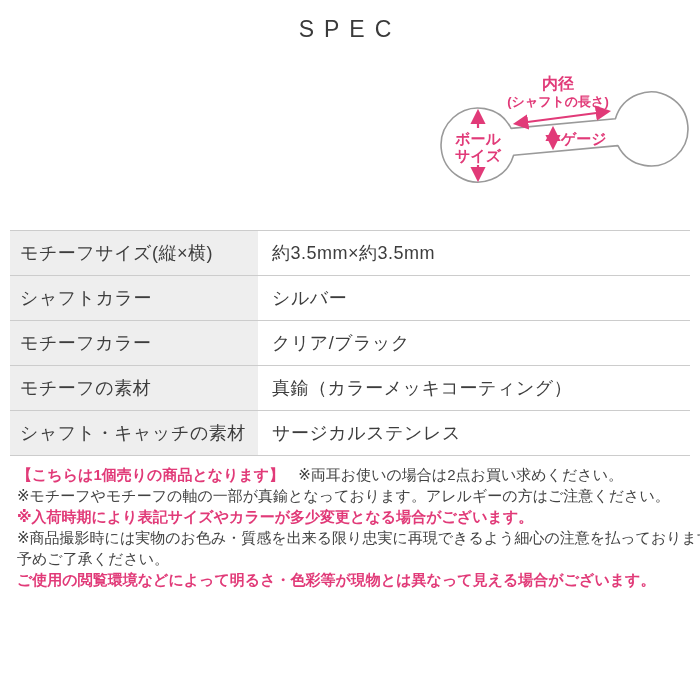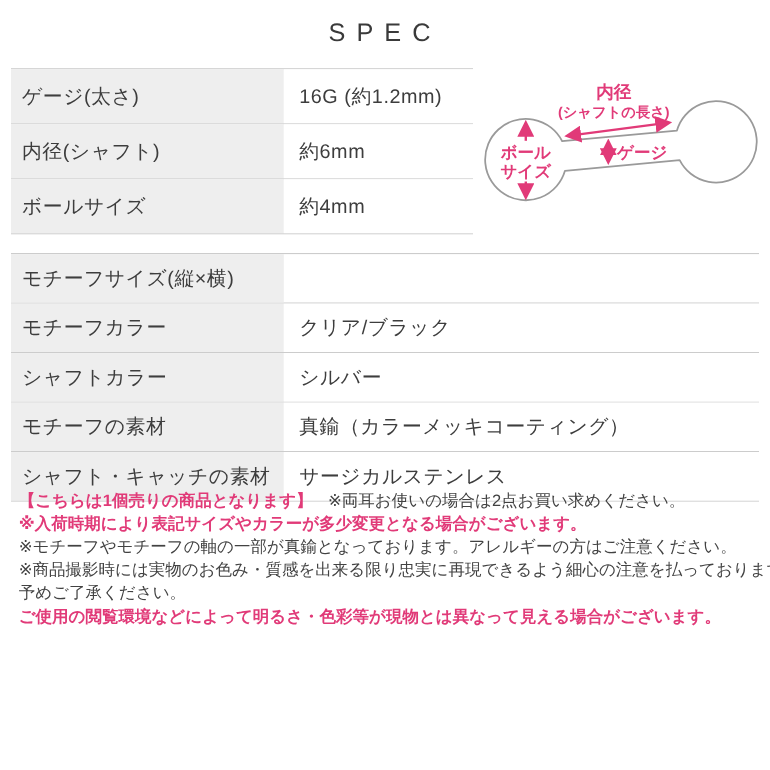--- a/index.html
+++ b/index.html
@@ -31,49 +31,35 @@
     flex:1;display:flex;align-items:center;padding-left:14px;box-sizing:border-box;
     font-size:18px;color:#3d3d3d;letter-spacing:0.5px;white-space:nowrap;background:#ffffff;
   }
 
   .diagram{position:absolute;left:430px;top:60px;}
   .diagram text{
     font-family:"Liberation Sans","DejaVu Sans",sans-serif;
     font-weight:bold;fill:#e13a78;
   }
 
-  .notes{position:absolute;left:17px;top:445px;width:676px;}
+  .notes{position:absolute;left:17px;top:464px;width:676px;}
   .note-line{
     height:21px;line-height:21px;font-size:15px;white-space:nowrap;
     color:#424242;font-weight:500;
   }
   .pink{color:#e13a78;font-weight:bold;}
   .note-gap{display:inline-block;width:14px;}
 </style>
 </head>
 <body>
 
 <div class="page">
 
   <div class="spec-title">SPEC</div>
 
-  <div class="spec-table table1">
-    <div class="trow">
-      <div class="tlabel">ゲージ(太さ)</div>
-      <div class="tvalue">16G (約1.2mm)</div>
-    </div>
-    <div class="trow">
-      <div class="tlabel">内径(シャフト)</div>
-      <div class="tvalue">約6mm</div>
-    </div>
-    <div class="trow">
-      <div class="tlabel">ボールサイズ</div>
-      <div class="tvalue">約4mm</div>
-    </div>
-  </div>
 
   <svg class="diagram" width="270" height="150" viewBox="0 0 270 150" xmlns="http://www.w3.org/2000/svg">
     <defs>
       <marker id="ah" viewBox="0 0 10 10" refX="8" refY="5" markerWidth="7" markerHeight="7" orient="auto-start-reverse">
         <path d="M0,0 L10,5 L0,10 z" fill="#e13a78"></path>
       </marker>
     </defs>
 
     <path d="M 83.6 95.3 A 37 37 0 1 1 81.1 68.4 L 185.4 58.7 A 37 37 0 1 1 187.9 85.6 Z" fill="#ffffff" stroke="#9a9a9a" stroke-width="1.6" stroke-linejoin="round"></path>
 
@@ -87,43 +73,44 @@
     <text x="128" y="29" font-size="16" text-anchor="middle">内径</text>
     <text x="128" y="46" font-size="13" text-anchor="middle">(シャフトの長さ)</text>
     <text x="48" y="84" font-size="15" text-anchor="middle">ボール</text>
     <text x="48" y="101" font-size="15" text-anchor="middle">サイズ</text>
     <text x="131" y="84" font-size="15" text-anchor="start">ゲージ</text>
   </svg>
 
   <div class="spec-table table2">
     <div class="trow">
       <div class="tlabel">モチーフサイズ(縦×横)</div>
+      <div class="tvalue">約3.5mm×約3.5mm</div>
+    </div>
+    <div class="trow">
+      <div class="tlabel">シャフトカラー</div>
+      <div class="tvalue">シルバー</div>
     </div>
     <div class="trow">
       <div class="tlabel">モチーフカラー</div>
       <div class="tvalue">クリア/ブラック</div>
-    </div>
-    <div class="trow">
-      <div class="tlabel">シャフトカラー</div>
-      <div class="tvalue">シルバー</div>
     </div>
     <div class="trow">
       <div class="tlabel">モチーフの素材</div>
       <div class="tvalue">真鍮（カラーメッキコーティング）</div>
     </div>
     <div class="trow">
       <div class="tlabel">シャフト・キャッチの素材</div>
       <div class="tvalue">サージカルステンレス</div>
     </div>
   </div>
 
   <div class="notes">
     <div class="note-line">
       <span class="pink">【こちらは1個売りの商品となります】</span><span class="note-gap"></span><span>※両耳お使いの場合は2点お買い求めください。</span>
     </div>
+    <div class="note-line">※モチーフやモチーフの軸の一部が真鍮となっております。アレルギーの方はご注意ください。</div>
     <div class="note-line pink">※入荷時期により表記サイズやカラーが多少変更となる場合がございます。</div>
-    <div class="note-line">※モチーフやモチーフの軸の一部が真鍮となっております。アレルギーの方はご注意ください。</div>
     <div class="note-line">※商品撮影時には実物のお色み・質感を出来る限り忠実に再現できるよう細心の注意を払っておりますが</div>
     <div class="note-line">予めご了承ください。</div>
     <div class="note-line pink">ご使用の閲覧環境などによって明るさ・色彩等が現物とは異なって見える場合がございます。</div>
   </div>
 
 </div>
 
 </body></html>

